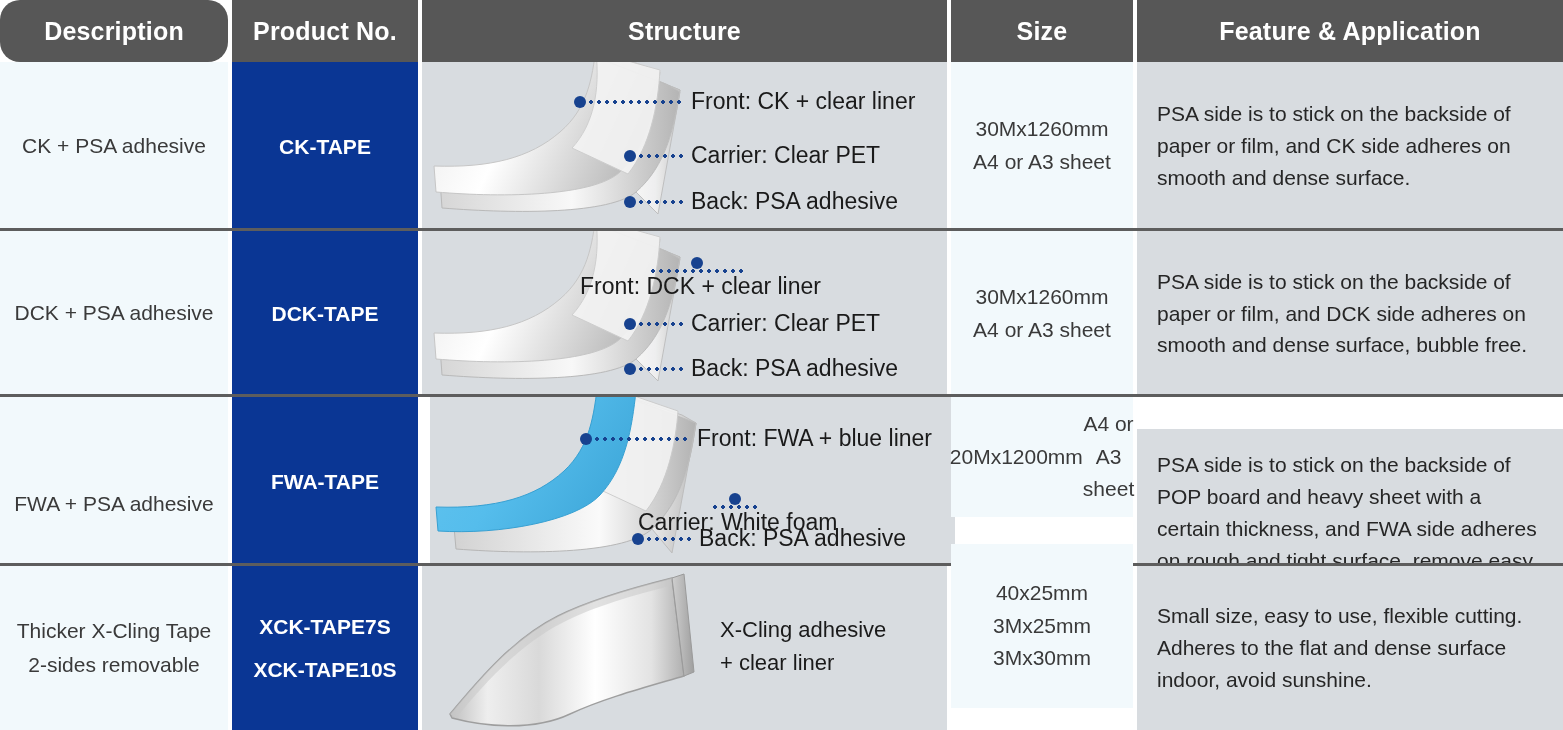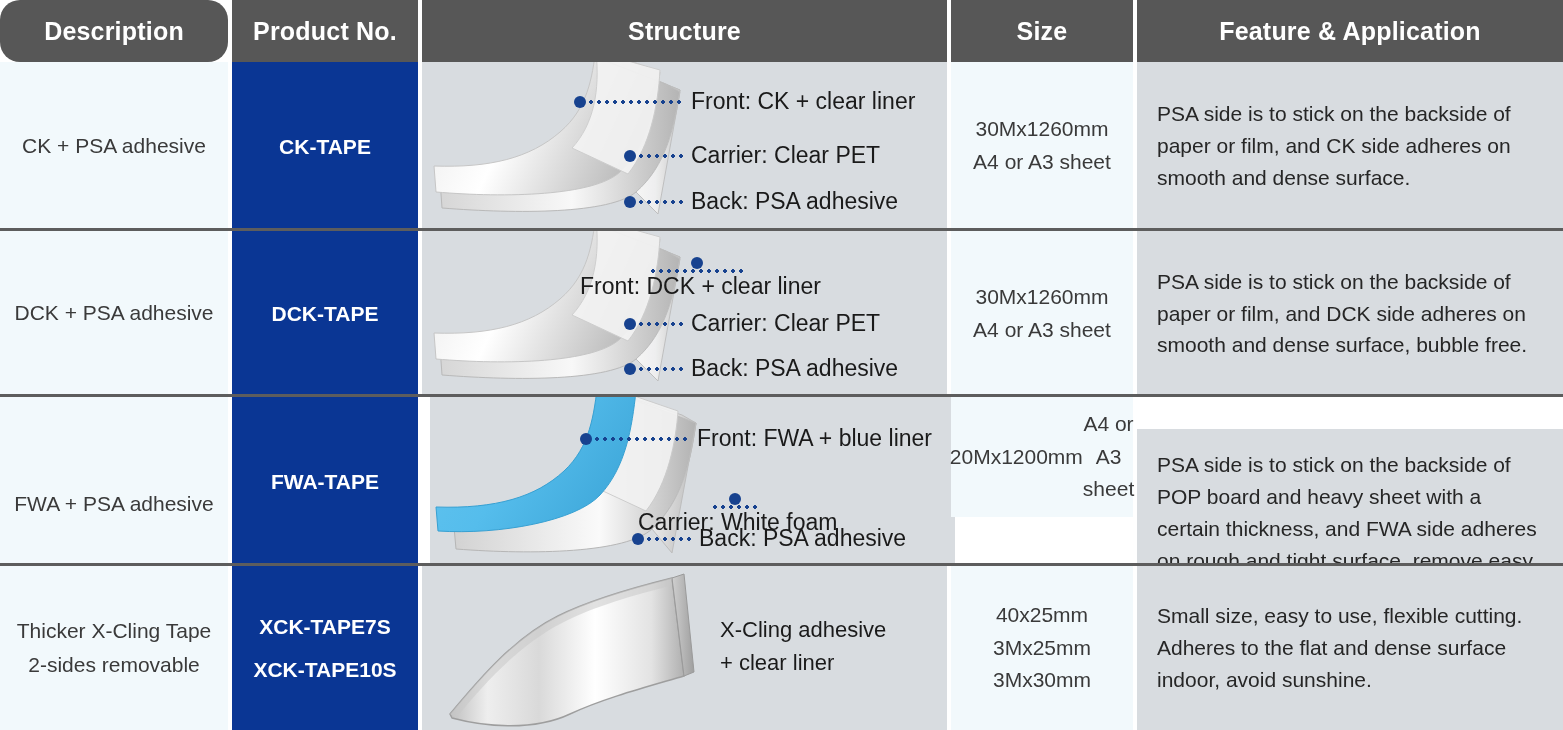--- a/index.html
+++ b/index.html
@@ -308,21 +308,21 @@
       <path d="M250 12 L262 110 L272 106 L262 8 Z" fill="url(#gedge)" stroke="#9a9a9a" stroke-width="1"></path>
       <path d="M28 148 C58 112 92 72 136 50 C172 32 218 20 250 12 L248 20 C216 28 172 40 138 58 C96 80 62 118 34 152 Z" fill="#c9c9c9" opacity="0.55"></path>
     </svg>
 
     <div class="plaintext" style="left:298px;top:47px;">
       <span>X-Cling adhesive</span><br>
       <span>+ clear liner</span>
     </div>
   </div>
 
-  <div class="cell tint-pale size" style="left:951px;top:566px;width:182px;height:164px;flex-direction:column;">
+  <div class="cell tint-pale size" style="left:951px;top:544px;width:182px;height:164px;flex-direction:column;">
     <span>40x25mm</span>
     <span>3Mx25mm</span>
     <span>3Mx30mm</span>
   </div>
   <div class="cell tint-gray feature" style="left:1137px;top:566px;width:426px;height:164px;">
     <span>Small size, easy to use, flexible cutting. Adheres to the flat and dense surface indoor, avoid sunshine.</span>
   </div>
 
 </div>
 

